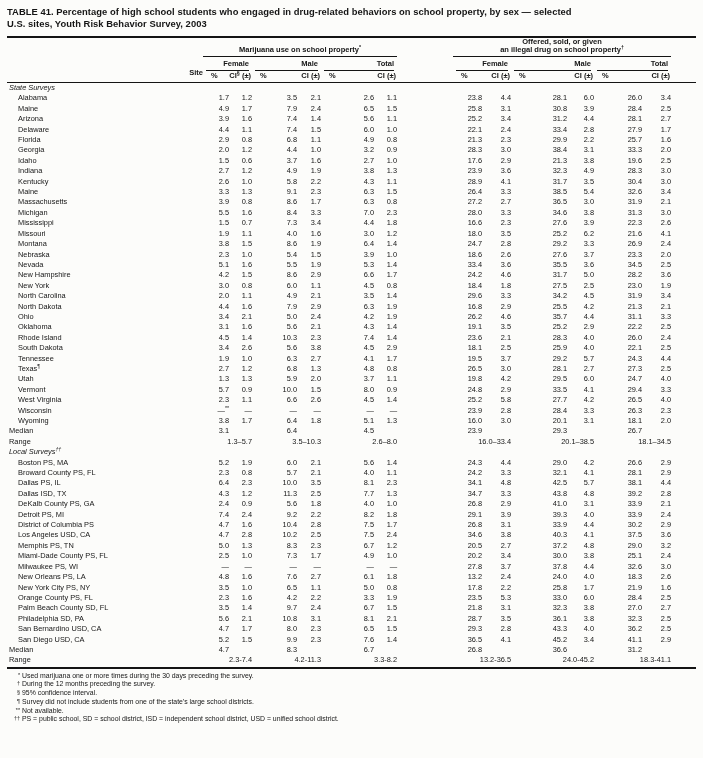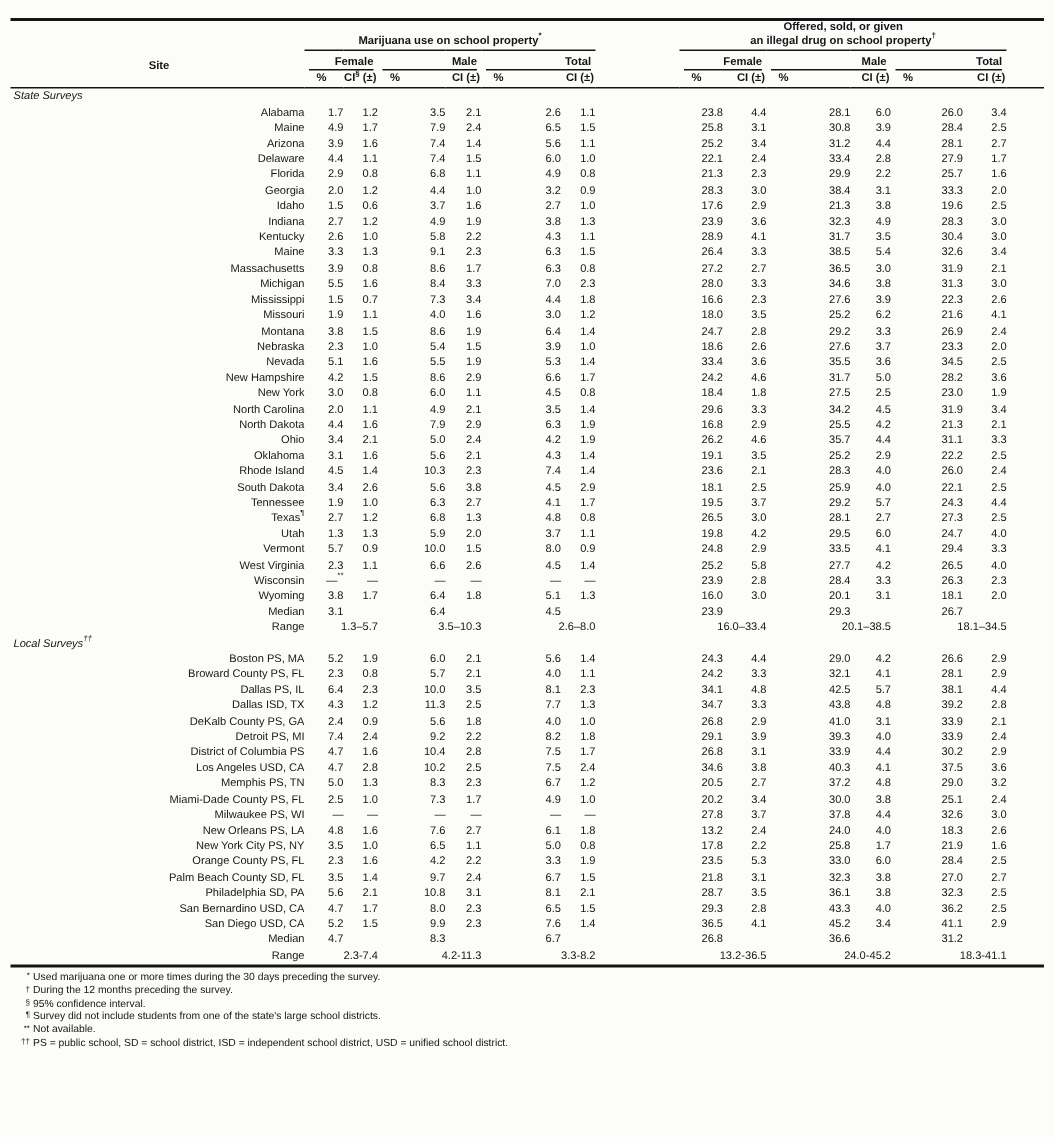--- a/index.html
+++ b/index.html
@@ -14,44 +14,48 @@
     font-weight:bold;font-size:9.4px;line-height:11.8px;letter-spacing:.05px;
   }
   .rule-heavy{height:2px;background:#141414;}
   .rule-title{margin-top:6px;}
   .rule-bottom{margin-top:1px;}
   table{border-collapse:collapse;table-layout:fixed;width:689px;}
   th,td{padding:0;font-size:7.4px;line-height:10.4px;vertical-align:bottom;white-space:nowrap;}
   thead th{font-weight:bold;font-size:7.5px;}
   sup{font-size:5.3px;line-height:0;vertical-align:super;}
   
-  .site-th{text-align:center;vertical-align:bottom;border-bottom:1.4px solid #141414;padding-left:2px;padding-bottom:9px;}
+  .site-th{text-align:right;vertical-align:bottom;border-bottom:1.4px solid #141414;padding-left:2px;padding-bottom:4px;}
   .gap-th{border-bottom:1.4px solid #141414;}
   .fill-th{border-bottom:1.4px solid #141414;}
   .grp{text-align:center;border-bottom:1px solid #141414;line-height:8.8px;padding-bottom:1px;vertical-align:bottom;}
   .pair{vertical-align:bottom;padding-top:2px;}
   .pair .ul{border-bottom:1px solid #141414;text-align:right;margin:0 3px;padding-bottom:0px;}
   .pcols{border-bottom:1.4px solid #141414;padding-bottom:1px;}
   .pcols .pw{display:flex;justify-content:space-between;padding:0 1px 0 8px;}
   
   td.val{text-align:right;}
-  td.site{text-align:right;padding-left:11px;overflow:hidden;}
+  td.site{text-align:left;padding-left:11px;overflow:hidden;}
   td.flush{padding-left:2px;}
   .section-label td{padding-left:2px;font-style:italic;}
   
   .footnotes{margin-top:3px;font-size:6.9px;line-height:8.7px;}
   .fn{display:flex;align-items:flex-start;}
   .fn .sym{flex:0 0 13px;text-align:right;padding-right:2px;font-size:5.4px;line-height:8.7px;transform:translateY(-1px);}
   .fn .txt{flex:1;}
 </style>
 </head>
 <body>
 
 <div class="page">
 
+  <div class="title">
+    <div>TABLE 41. Percentage of high school students who engaged in drug-related behaviors on school property, by sex — selected</div>
+    <div>U.S. sites, Youth Risk Behavior Survey, 2003</div>
+  </div>
 
   <div class="rule-heavy rule-title"></div>
 
   <table>
     <colgroup>
       <col style="width:196px">
         <col style="width:26px">
         <col style="width:23px">
         <col style="width:45px">
       <col style="width:24px">

